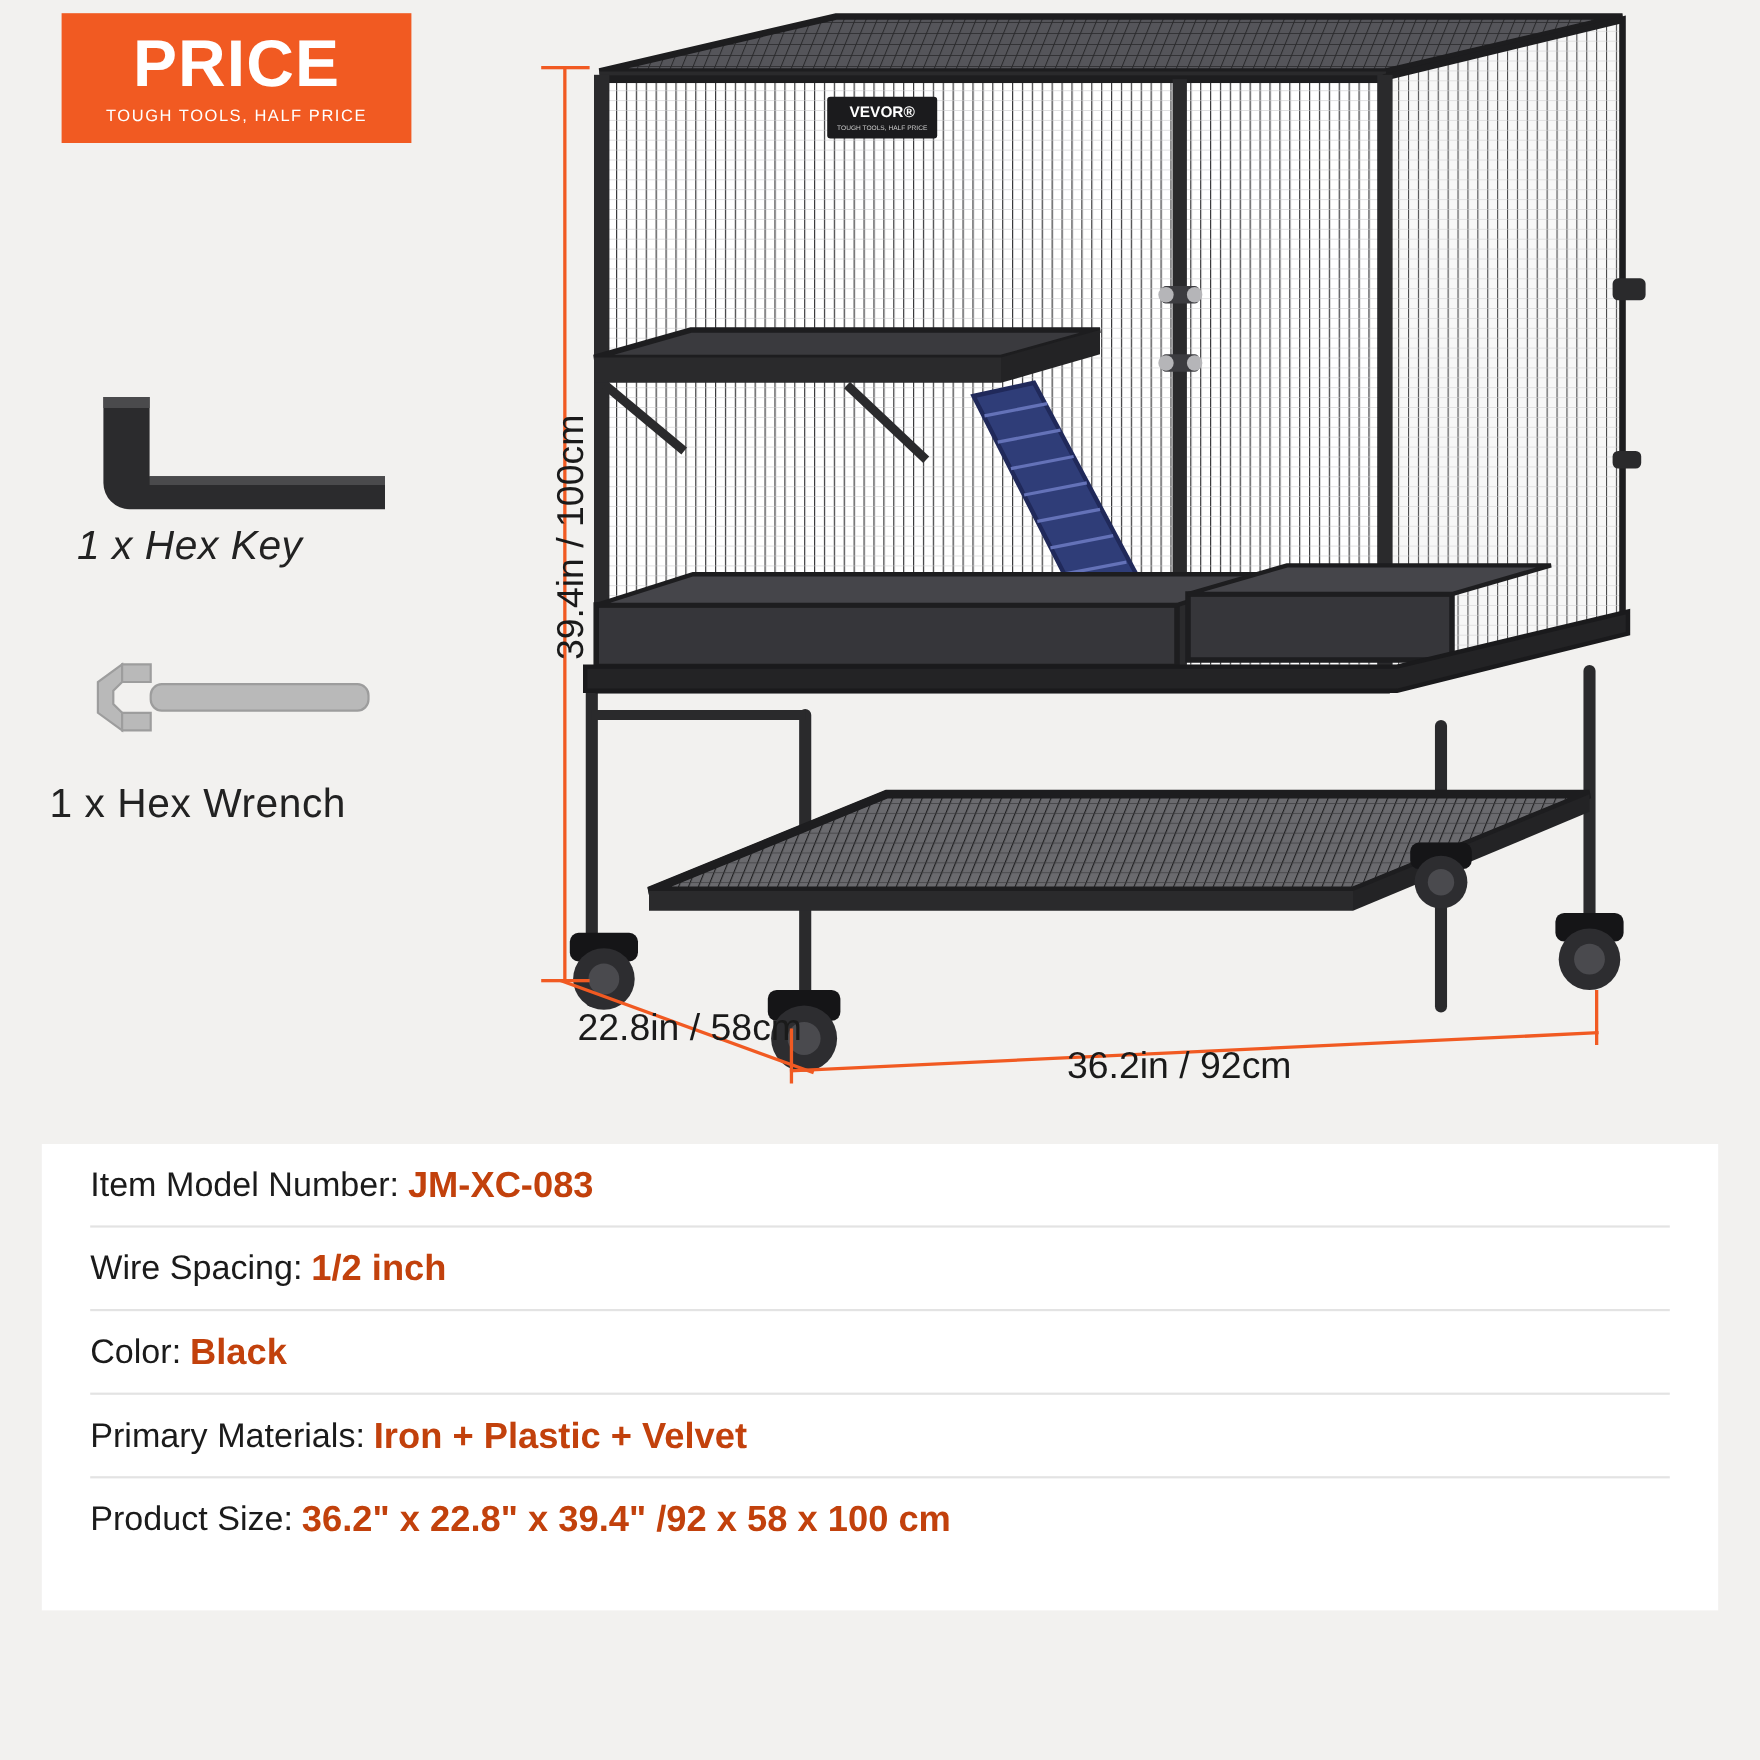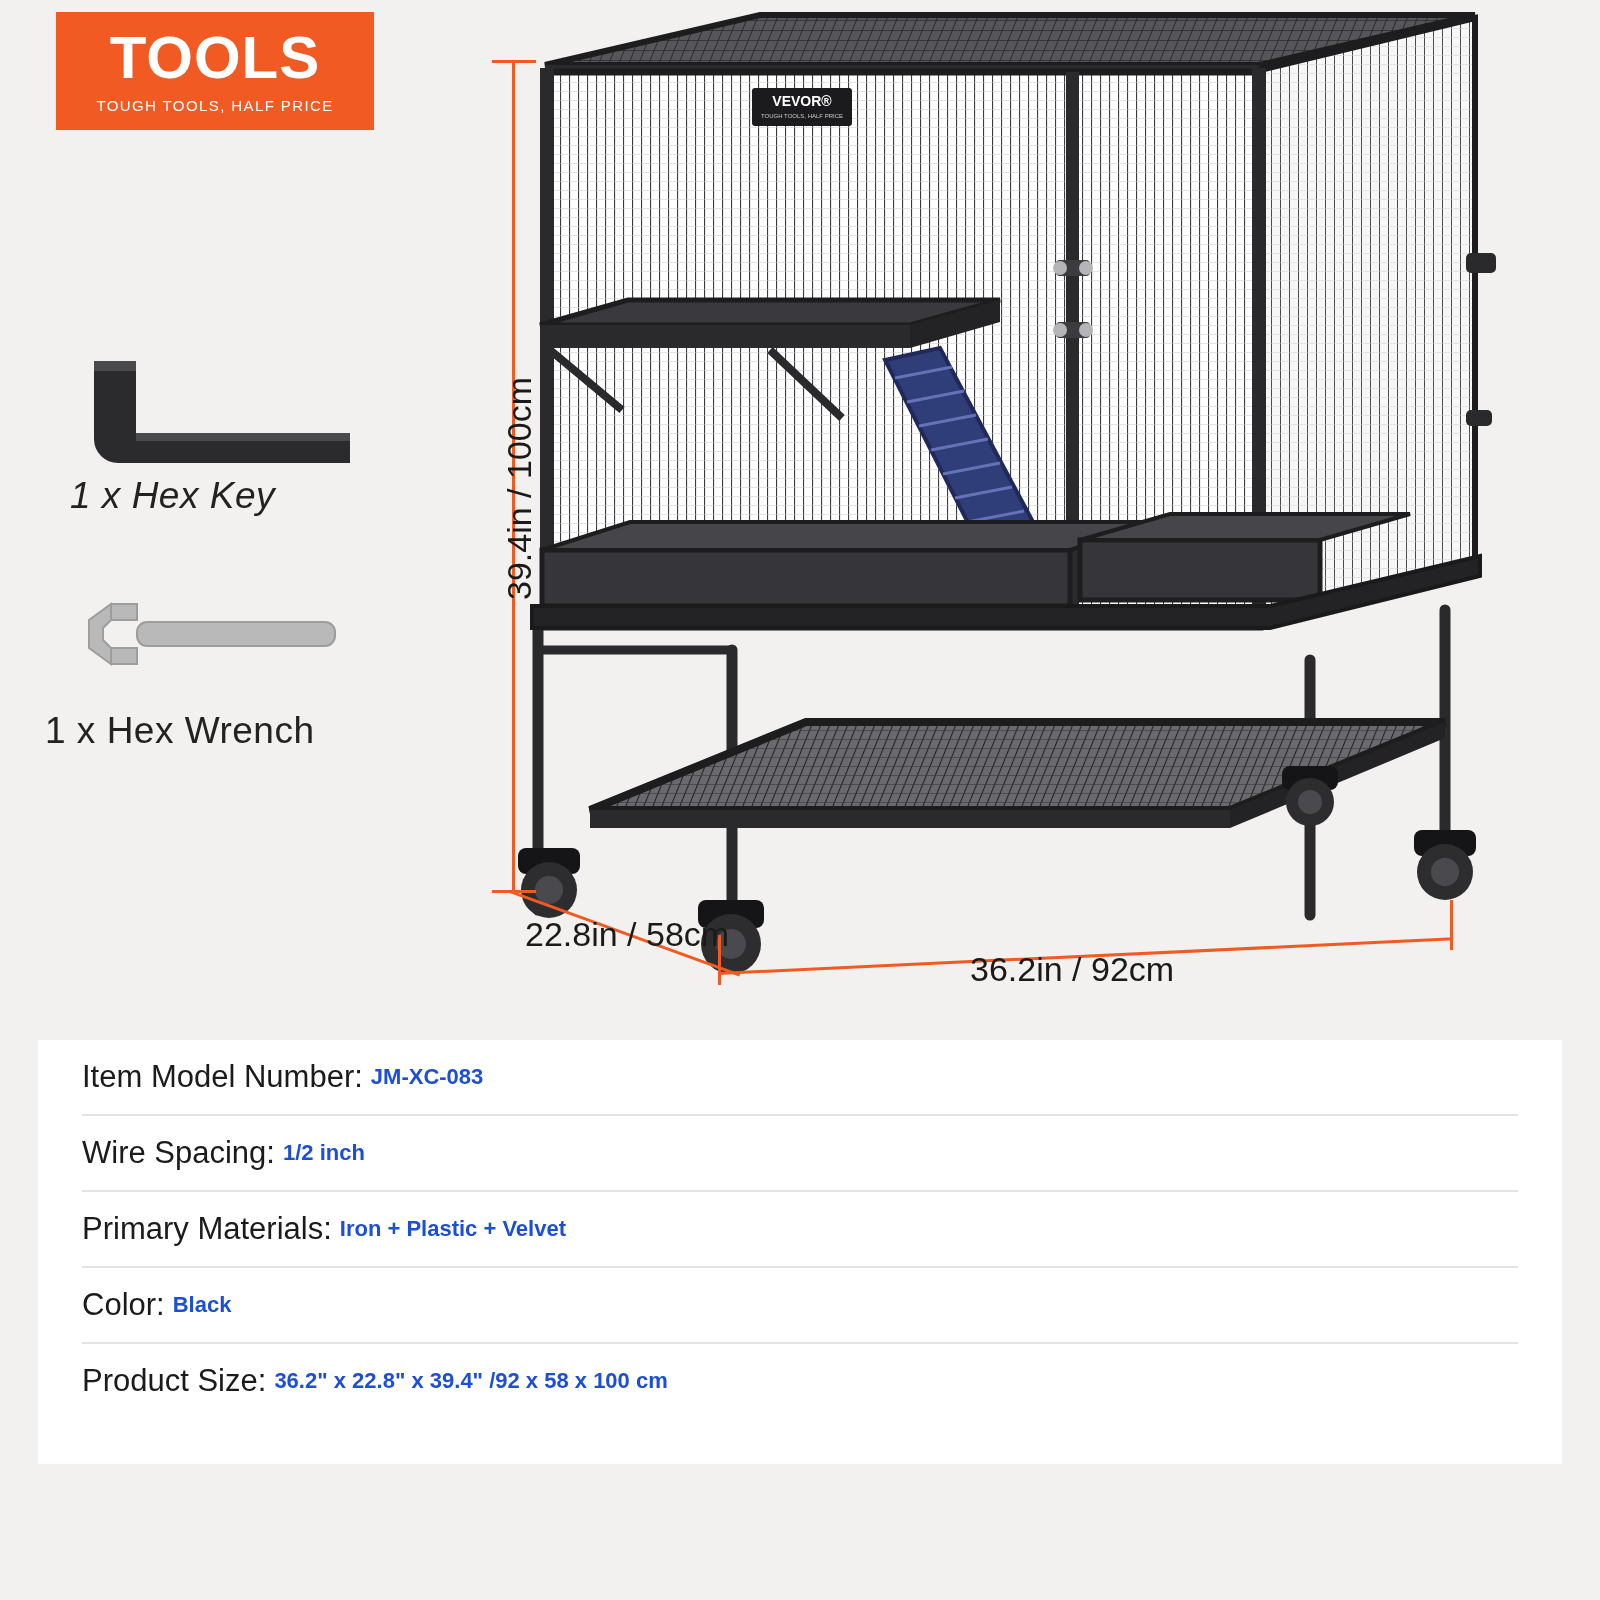--- a/index.html
+++ b/index.html
@@ -95,31 +95,31 @@
     align-items: center;
     border-bottom: 2px solid #e3e3e3;
   }
   .spec-row:last-child { border-bottom: none; }
   .spec-label {
     font-size: 31px;
     color: #1b1b1b;
     font-weight: normal;
   }
   .spec-value {
-    font-size: 22px;
-    color: #1d4ed8;
+    font-size: 33px;
+    color: #c2410c;
     font-weight: bold;
     margin-left: 8px;
   }
 </style>
 </head>
 <body>
 
 <div class="logo">
-  <div class="logo-word">TOOLS</div>
+  <div class="logo-word">PRICE</div>
   <div class="logo-tag">TOUGH TOOLS, HALF PRICE</div>
 </div>
 
 <div class="acc-block" id="hexkey-block">
   <div class="acc-art">
     <svg width="300" height="120" viewBox="0 0 300 120">
       <path d="M24 6 h42 v72 h214 v30 h-232 a24 24 0 0 1 -24 -24 z" fill="#2b2b2d"></path>
       <path d="M24 6 h42 v10 h-42 z" fill="#4a4a4c"></path>
       <path d="M66 78 h214 v8 h-214 z" fill="#4a4a4c"></path>
     </svg>
@@ -299,28 +299,28 @@
     <span class="spec-label">Item Model Number:</span>
     <span class="spec-value">JM-XC-083</span>
   </div>
 
   <div class="spec-row">
     <span class="spec-label">Wire Spacing:</span>
     <span class="spec-value">1/2 inch</span>
   </div>
 
   <div class="spec-row">
+    <span class="spec-label">Color:</span>
+    <span class="spec-value">Black</span>
+  </div>
+
+  <div class="spec-row">
     <span class="spec-label">Primary Materials:</span>
     <span class="spec-value">Iron + Plastic + Velvet</span>
   </div>
 
   <div class="spec-row">
-    <span class="spec-label">Color:</span>
-    <span class="spec-value">Black</span>
-  </div>
-
-  <div class="spec-row">
     <span class="spec-label">Product Size:</span>
     <span class="spec-value">36.2" x 22.8" x 39.4" /92 x 58 x 100 cm</span>
   </div>
 
 
 </div>
 
 </body></html>

